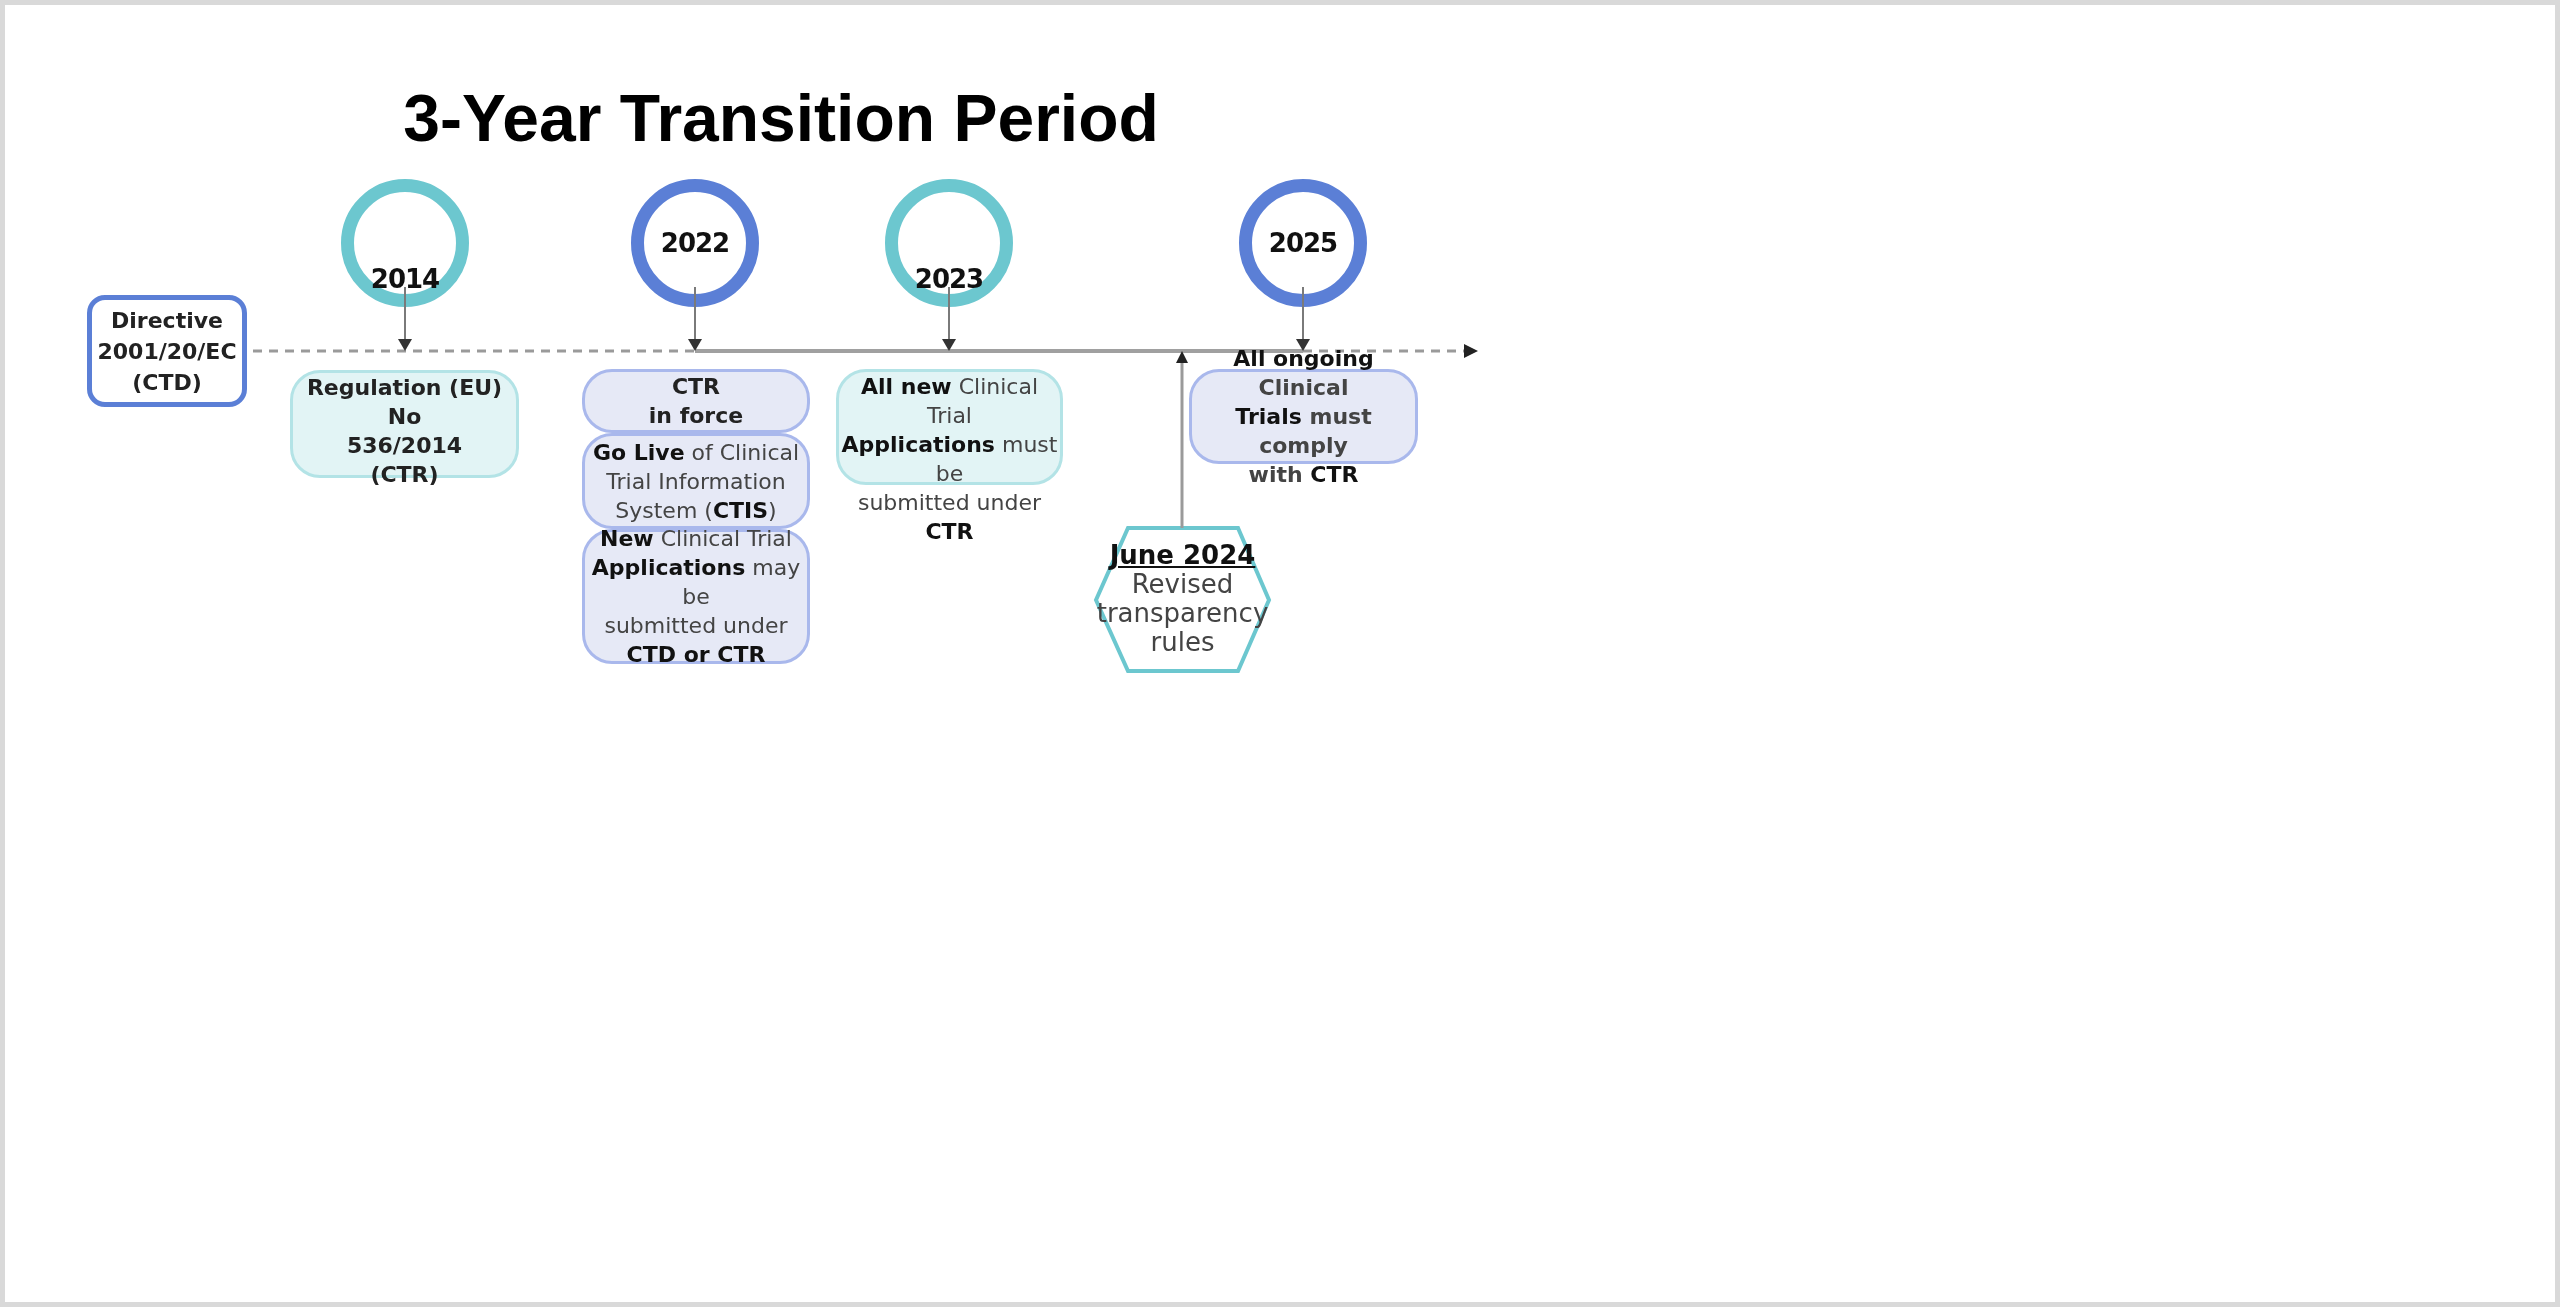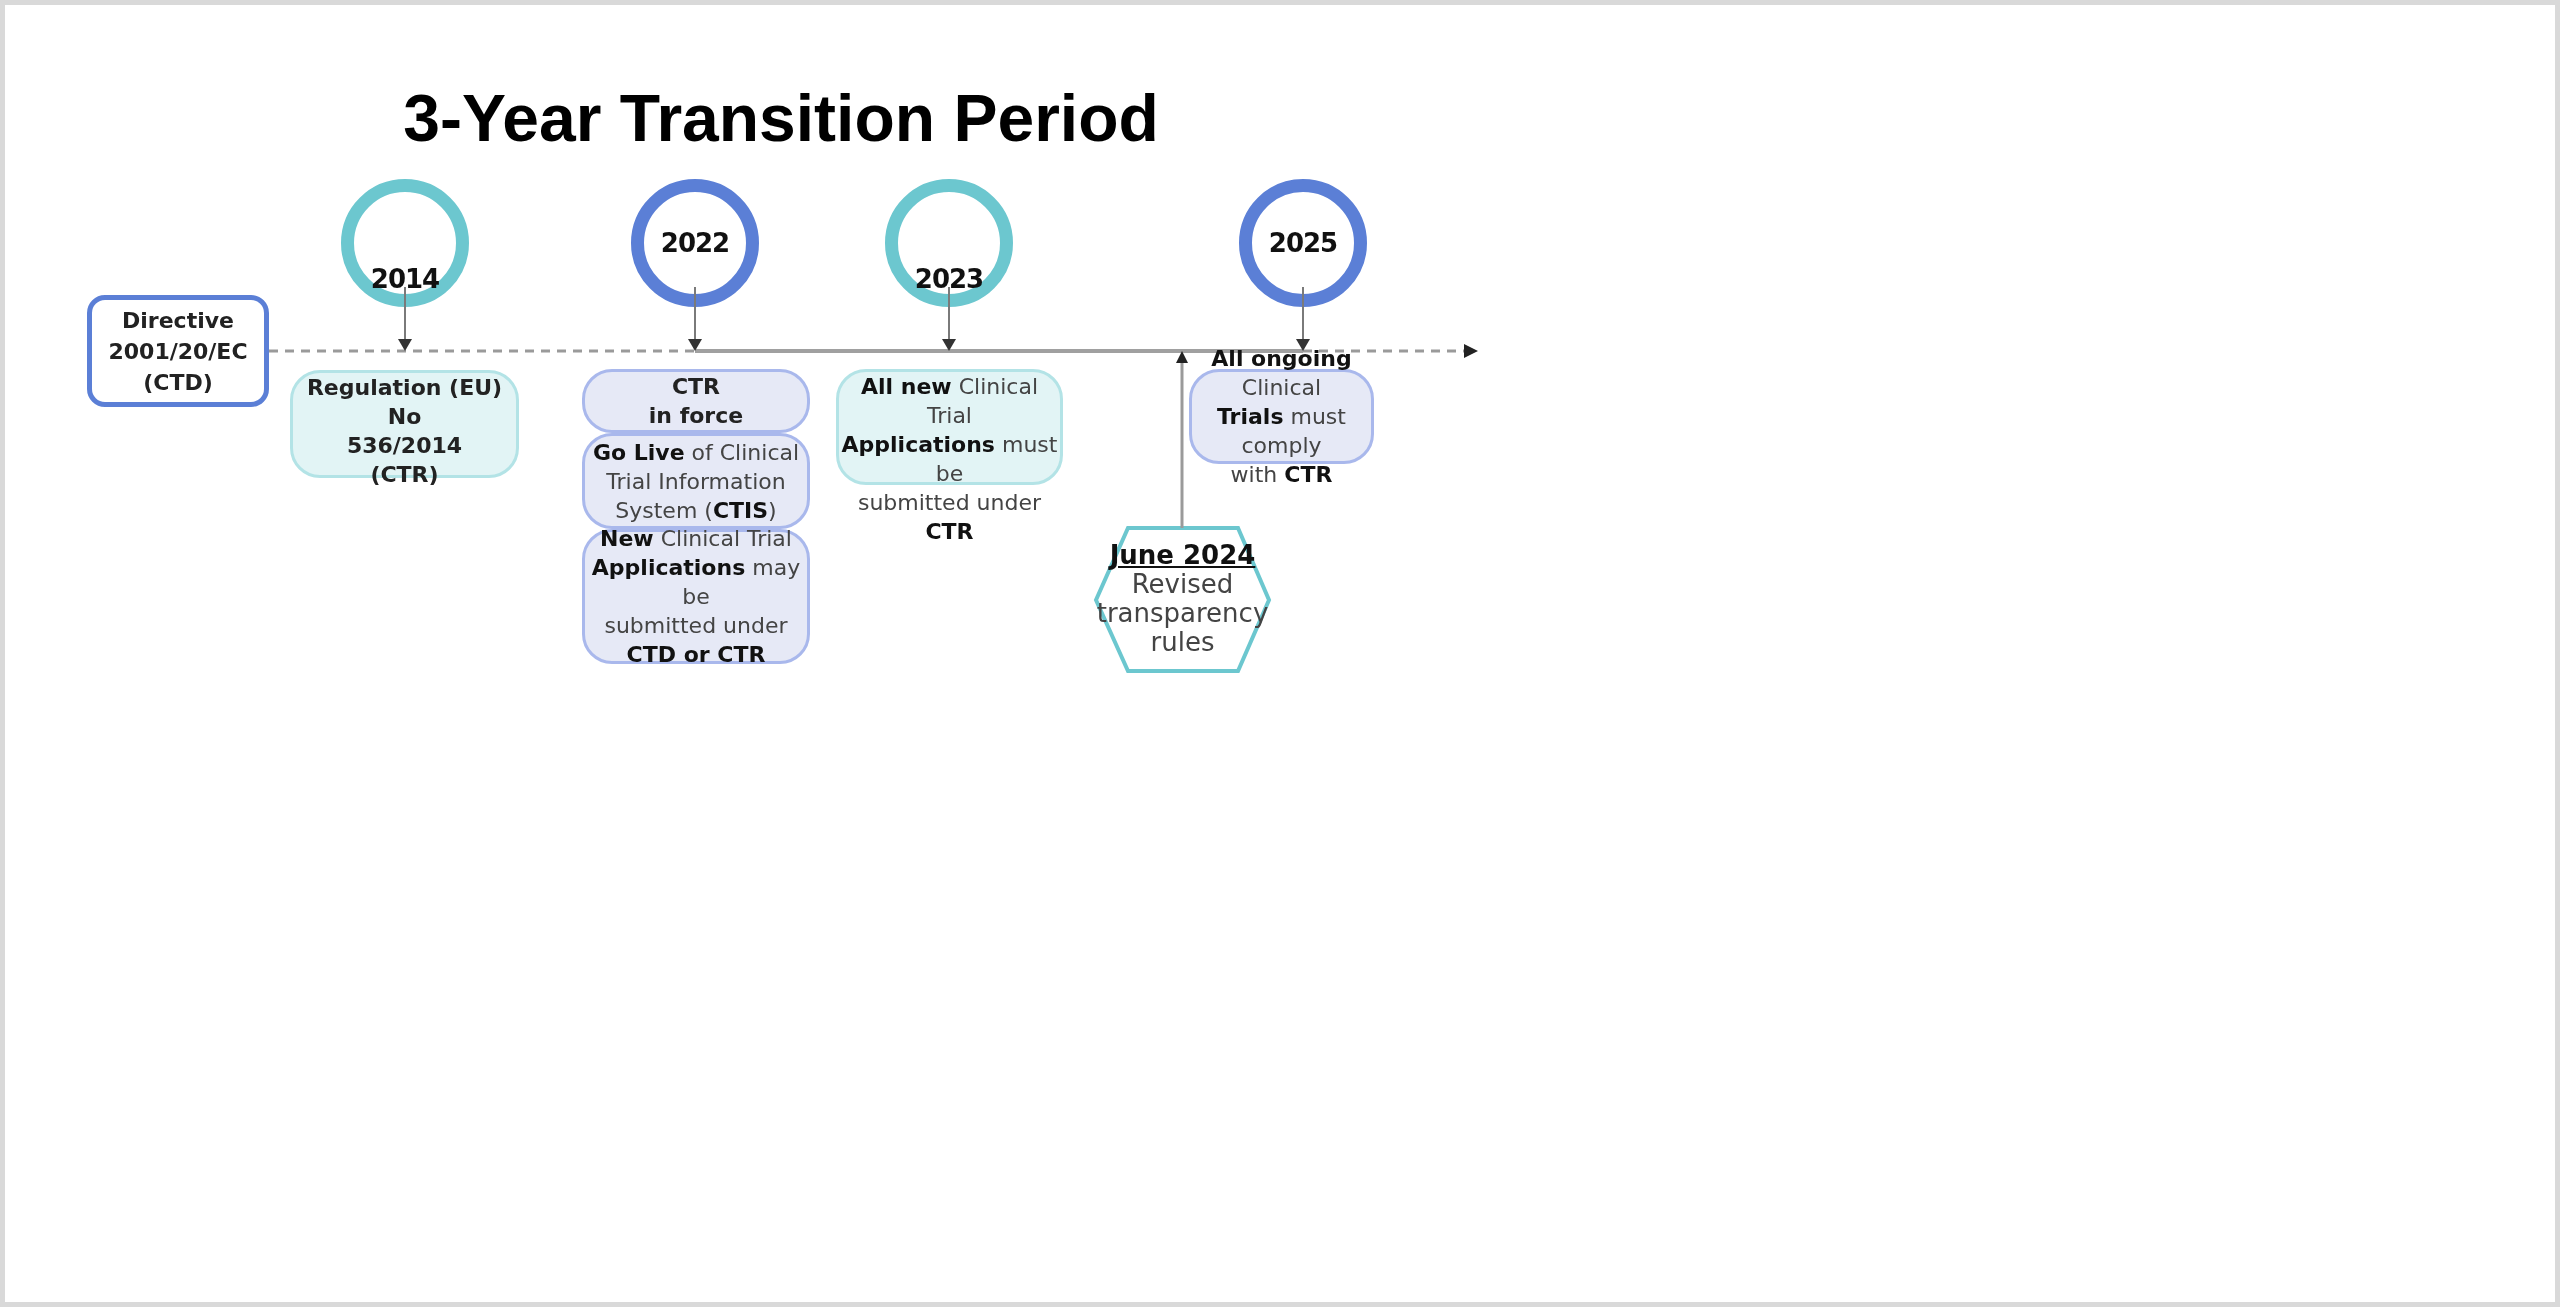--- a/index.html
+++ b/index.html
@@ -33,21 +33,21 @@
   <line x1="695" y1="351" x2="1303" y2="351" stroke="#a0a0a0" stroke-width="4"></line>
   <line x1="1303" y1="351" x2="1465" y2="351" stroke="#9a9a9a" stroke-width="3" stroke-dasharray="9,7"></line>
   <polygon points="1464,344 1478,351 1464,358" fill="#222"></polygon>
 
   <polygon points="1128,528 1238,528 1269,600 1238,671 1128,671 1096,600" fill="#fff" stroke="#6cc7cf" stroke-width="4"></polygon>
 
   <line x1="1182" y1="362" x2="1182" y2="528" stroke="#9a9a9a" stroke-width="3"></line>
   <polygon points="1176,363 1182,351 1188,363" fill="#222"></polygon>
 </svg>
 
-<div class="abs box box-white-blue" style="left:87px;top:295px;width:182px;height:112px;font-size:29px;line-height:31px;border-radius:18px;text-align:center;">
+<div class="abs box box-white-blue" style="left:87px;top:295px;width:160px;height:112px;font-size:29px;line-height:31px;border-radius:18px;text-align:center;">
   <div>Directive</div>
   <div>2001/20/EC</div>
   <div>(CTD)</div>
 </div>
 
 <div class="abs circle teal" style="left:341px;top:179px;">
     <span>2014</span>
   </div>
 <div class="abs vline" style="left:404px;top:287px;height:53px;"></div>
 <div class="abs arrow-down" style="left:398px;top:339px;"></div>
@@ -88,21 +88,21 @@
   <div><b>All new</b><span> Clinical Trial</span></div>
   <div><b>Applications</b><span> must be</span></div>
   <div><span>submitted under </span><b>CTR</b></div>
 </div>
 
 <div class="abs circle blue" style="left:1239px;top:179px;">
     <span>2025</span>
   </div>
 <div class="abs vline" style="left:1302px;top:287px;height:53px;"></div>
 <div class="abs arrow-down" style="left:1296px;top:339px;"></div>
-<div class="abs box box-blue" style="left:1189px;top:369px;width:185px;height:95px;line-height:29px;">
+<div class="abs box box-blue" style="left:1189px;top:369px;width:229px;height:95px;line-height:29px;font-weight:bold;">
   <div><b>All ongoing</b><span> Clinical</span></div>
   <div><b>Trials</b><span> must comply</span></div>
   <div><span>with </span><b>CTR</b></div>
 </div>
 
 <div class="abs hex-text" style="left:1096px;top:541px;width:173px;line-height:29px;font-size:26px;">
   <div><u>June 2024</u></div>
   <div>Revised</div>
   <div>transparency</div>
   <div>rules</div>

